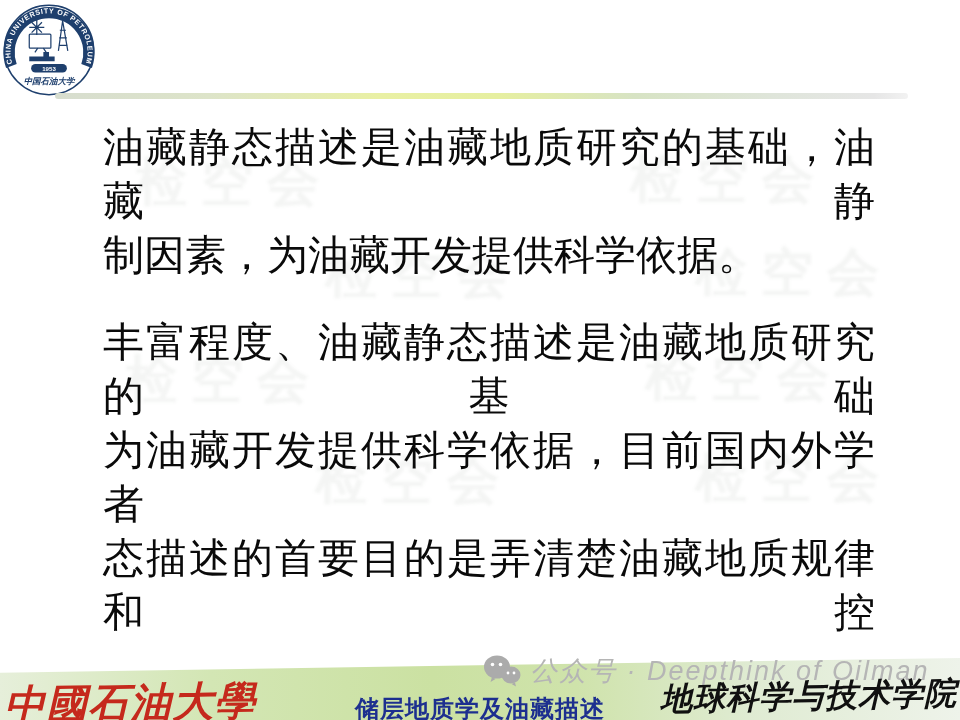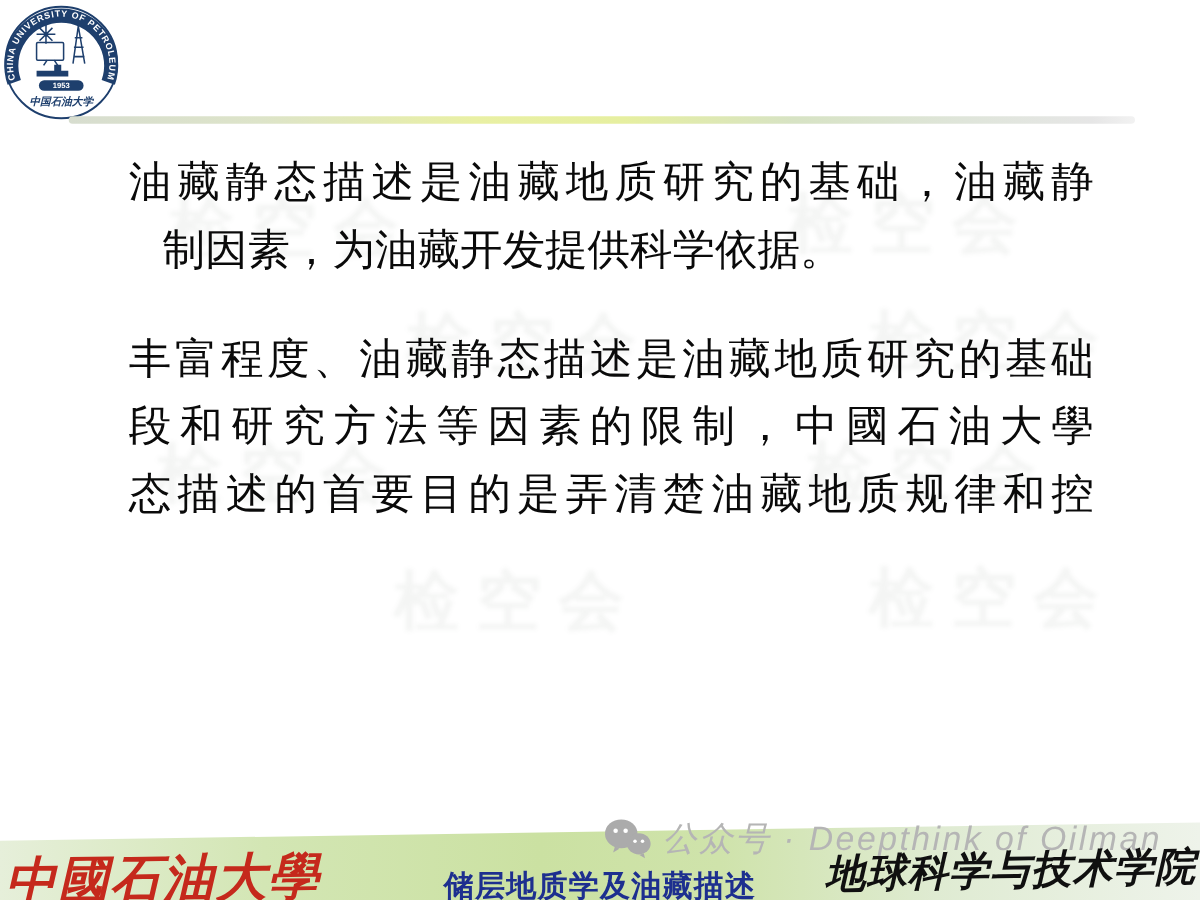--- a/index.html
+++ b/index.html
@@ -19,26 +19,26 @@
   
   .tile{
     position:absolute;font-size:52px;font-weight:bold;
     color:rgba(60,70,60,0.055);filter:blur(1.5px);
     letter-spacing:14px;white-space:nowrap;
     font-family:"Liberation Serif", serif;
   }
   
   #body-text{
     position:absolute;left:103px;top:120px;width:772px;
-    font-size:34px;line-height:54px;color:#0a0a0a;
+    font-size:41px;line-height:54px;color:#0a0a0a;
     font-family:"Liberation Serif", serif;
   }
   .para{margin:0 0 33px 0;}
   .line{text-align:justify;text-align-last:justify;}
-  .line.last{text-align-last:left;margin-left:27px;}
+  .line.last{text-align-last:left;}
   
   #footer-band{
     position:absolute;left:0;top:656px;width:960px;height:64px;
     background:linear-gradient(90deg,
       #e6efda 0%, #d3e6b4 22%, #cbe1a2 45%, #cfe3ab 60%,
       #dfebd2 78%, #eef3ea 100%);
     clip-path:polygon(0 26%, 100% 3%, 100% 100%, 0 100%);
   }
   #footer-university{
     position:absolute;left:4px;top:676px;z-index:6;
@@ -112,21 +112,21 @@
 
   <div id="header-rule"></div>
 
   <div id="body-text">
     <div class="para">
       <div class="line">油藏静态描述是油藏地质研究的基础，油藏静</div>
       <div class="line last">制因素，为油藏开发提供科学依据。</div>
     </div>
     <div class="para">
       <div class="line">丰富程度、油藏静态描述是油藏地质研究的基础</div>
-      <div class="line">段和研究方法等因素的限制，中國石油大學</div>
+      <div class="line">为油藏开发提供科学依据，目前国内外学者</div>
       <div class="line">态描述的首要目的是弄清楚油藏地质规律和控</div>
     </div>
   </div>
 
   <div id="footer-band"></div>
 
   <div id="footer-university" style="color: rgb(197, 41, 28);">中國石油大學</div>
   <div id="footer-course" style="color: rgb(29, 47, 143);">储层地质学及油藏描述</div>
   <div id="footer-school">地球科学与技术学院</div>
 

